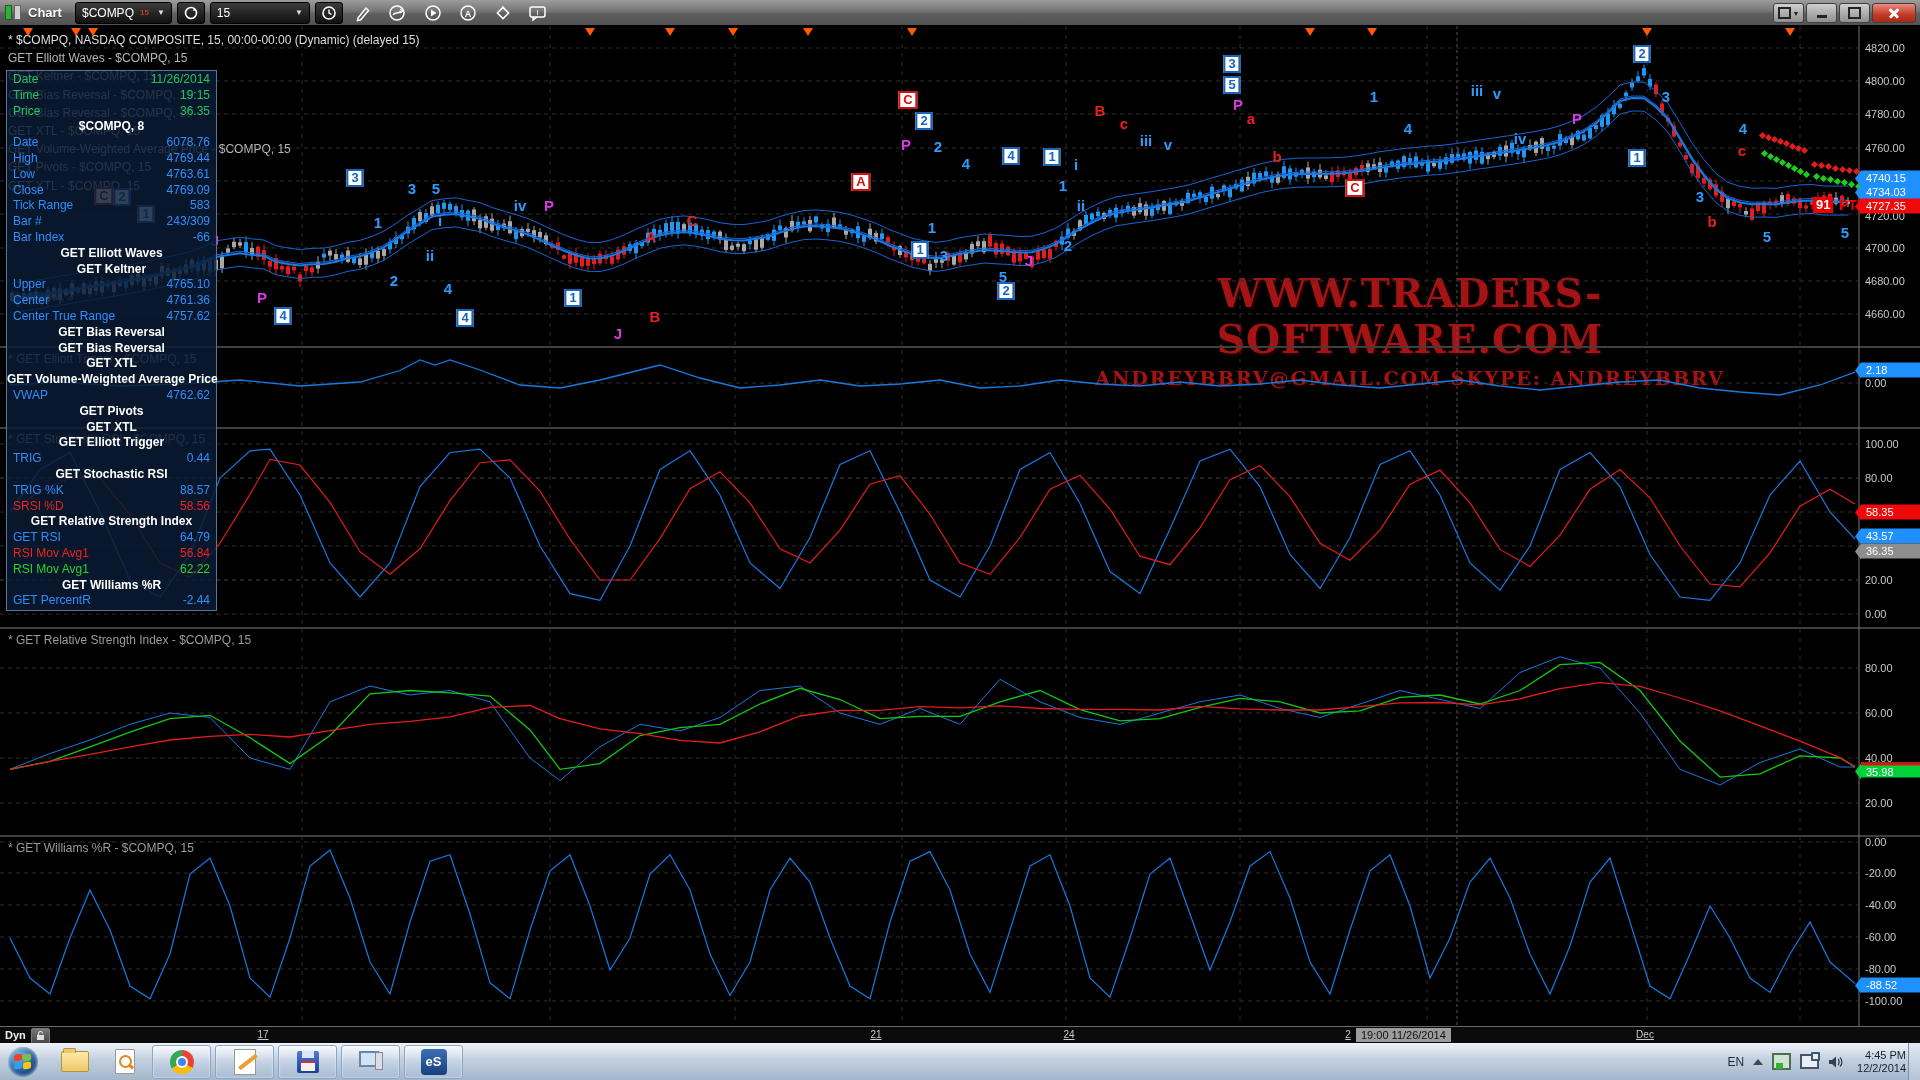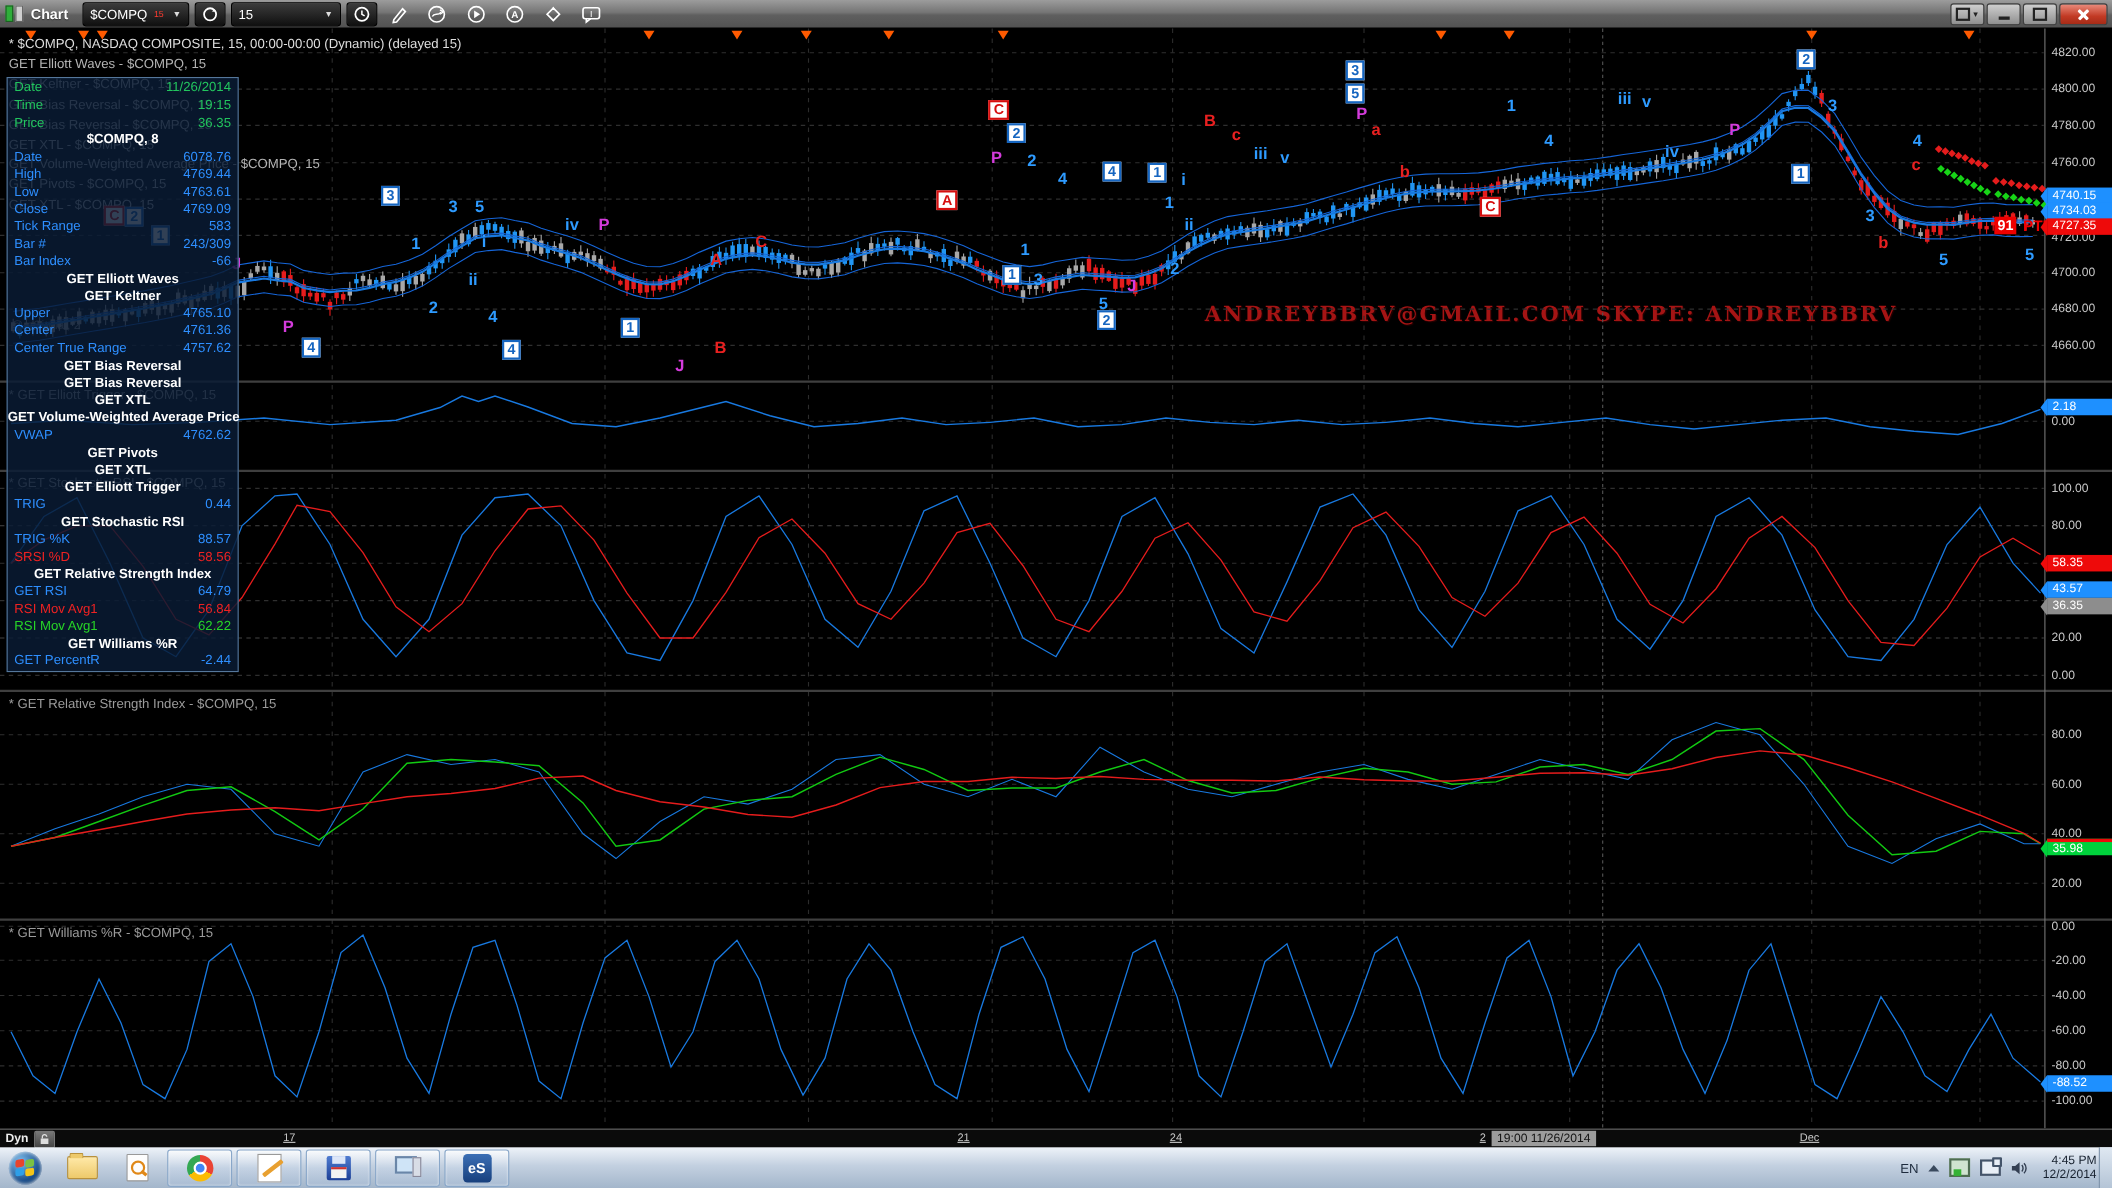--- a/index.html
+++ b/index.html
@@ -903,20 +903,21 @@
   </div>
 <div id="ptitles">
     <div class="ptitle" style="top:352px">* GET Elliott Trigger - $COMPQ, 15</div>
     <div class="ptitle" style="top:432px">* GET Stochastic RSI - $COMPQ, 15</div>
     <div class="ptitle" style="top:633px">* GET Relative Strength Index - $COMPQ, 15</div>
     <div class="ptitle" style="top:841px">* GET Williams %R - $COMPQ, 15</div>
   </div>
 <div id="esig">@ eSignal, 2</div>
 
 <div id="watermark">
+  <div id="wm1">WWW.TRADERS-SOFTWARE.COM</div>
   <div id="wm2">ANDREYBBRV@GMAIL.COM    SKYPE: ANDREYBBRV</div>
 </div>
 
 <div id="overlay-layer">
     <div class="wl rb" style="left:104px;top:196px">C</div>
     <div class="wl bb" style="left:122px;top:197px">2</div>
     <div class="wl bb" style="left:146px;top:214px">1</div>
     <div class="wl m" style="left:215px;top:240px">J</div>
     <div class="wl m" style="left:262px;top:297px">P</div>
     <div class="wl bb" style="left:283px;top:316px">4</div>

